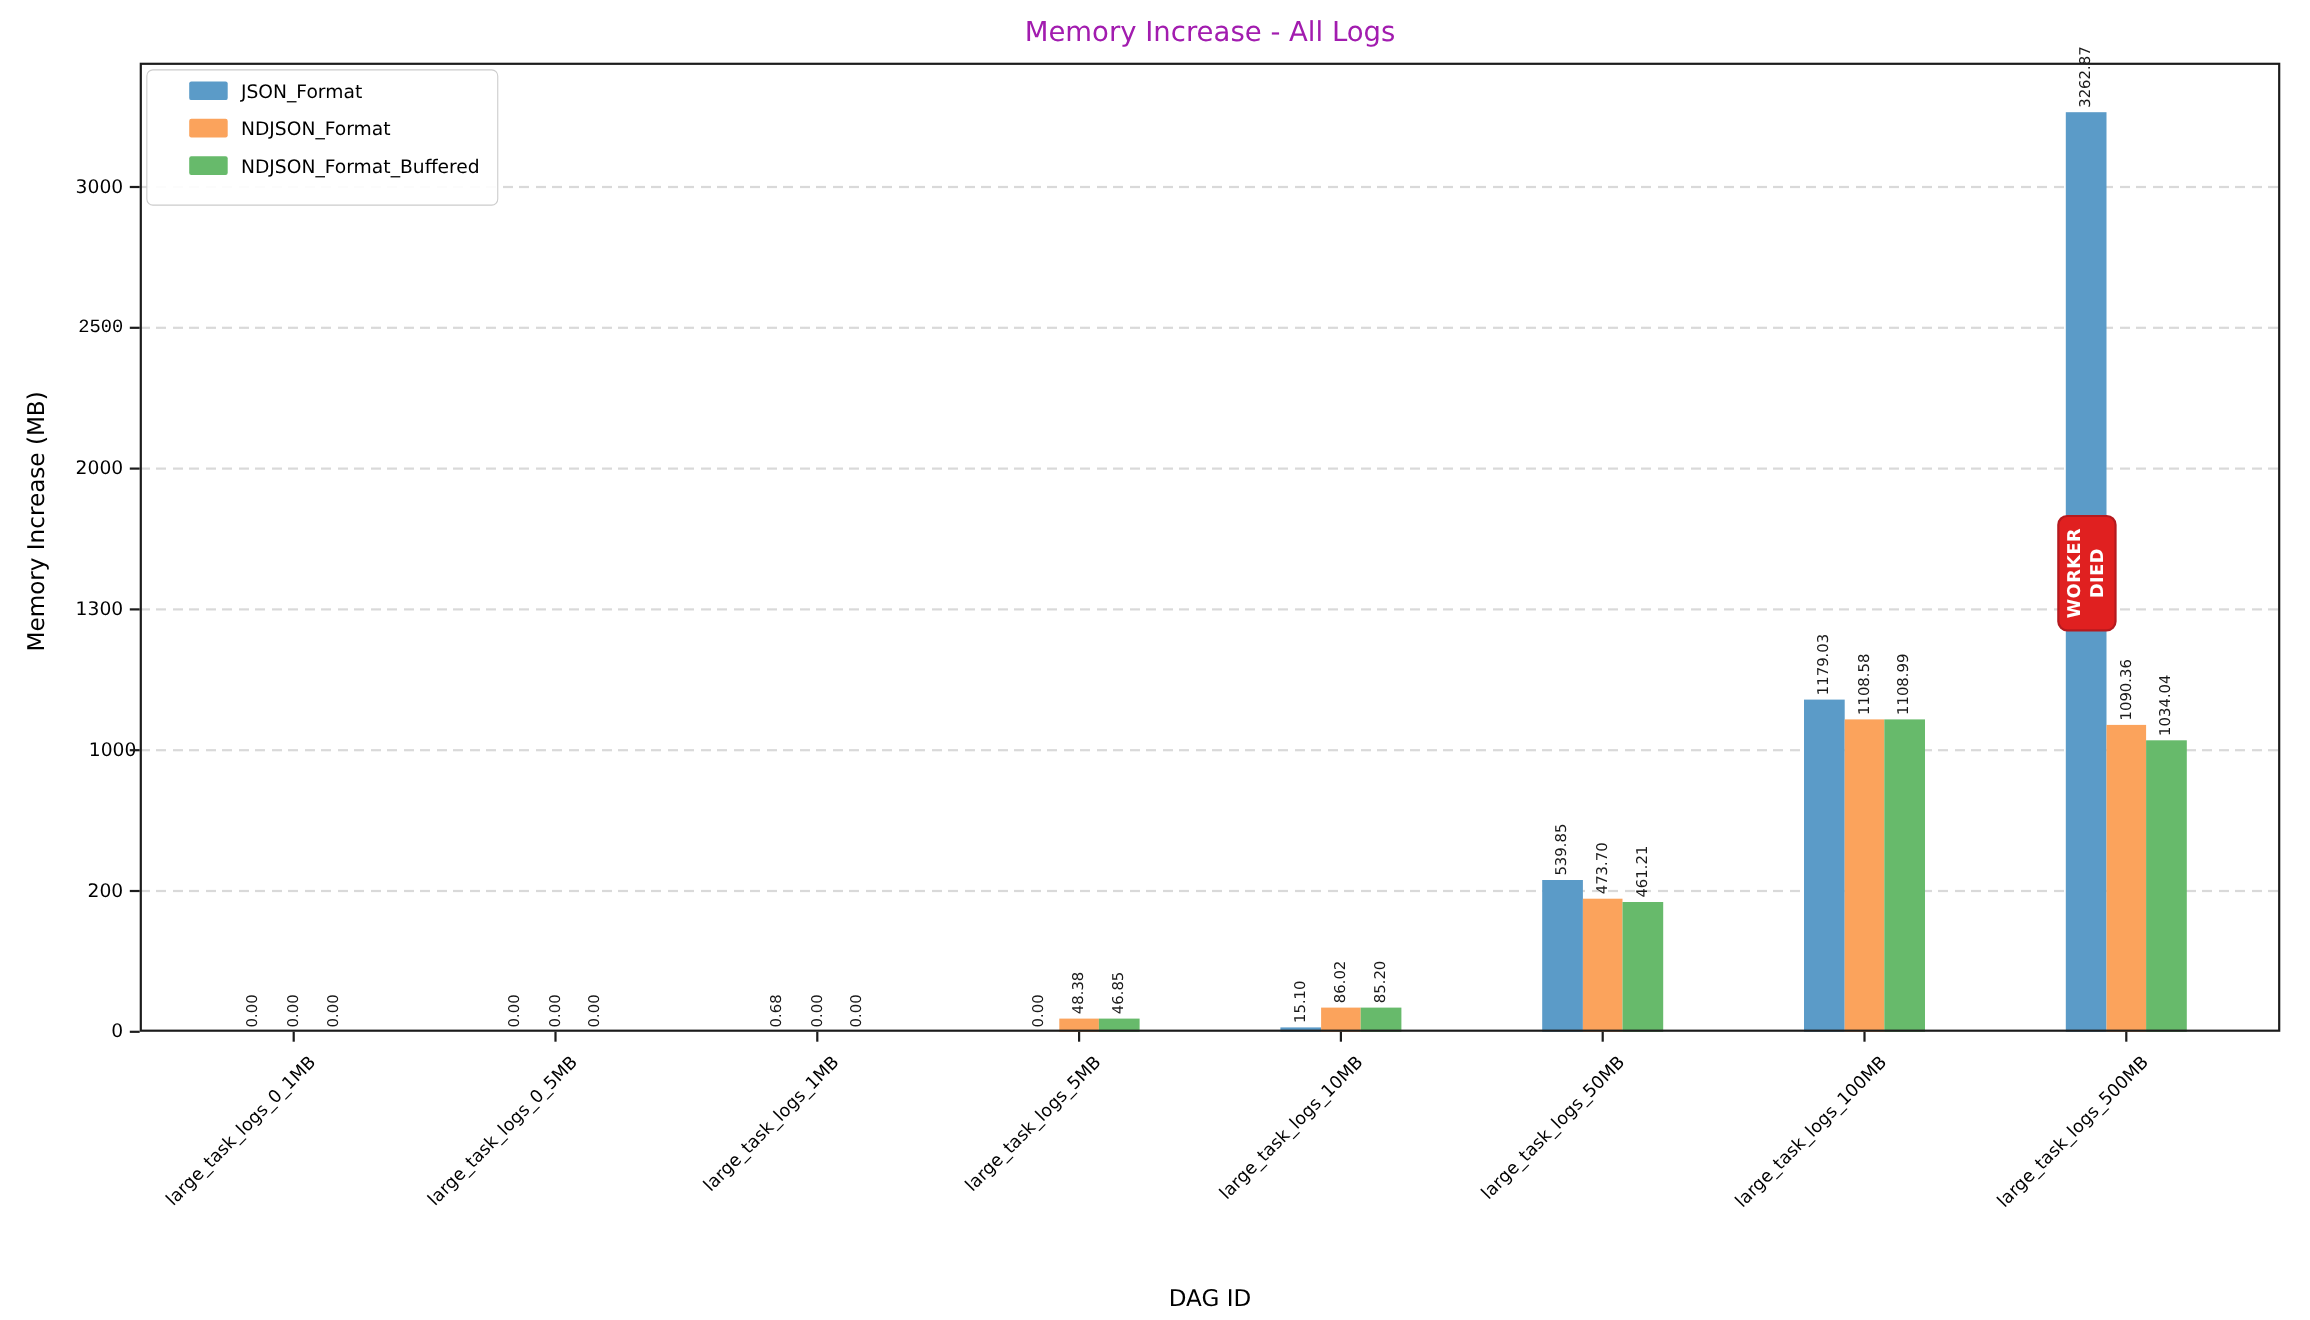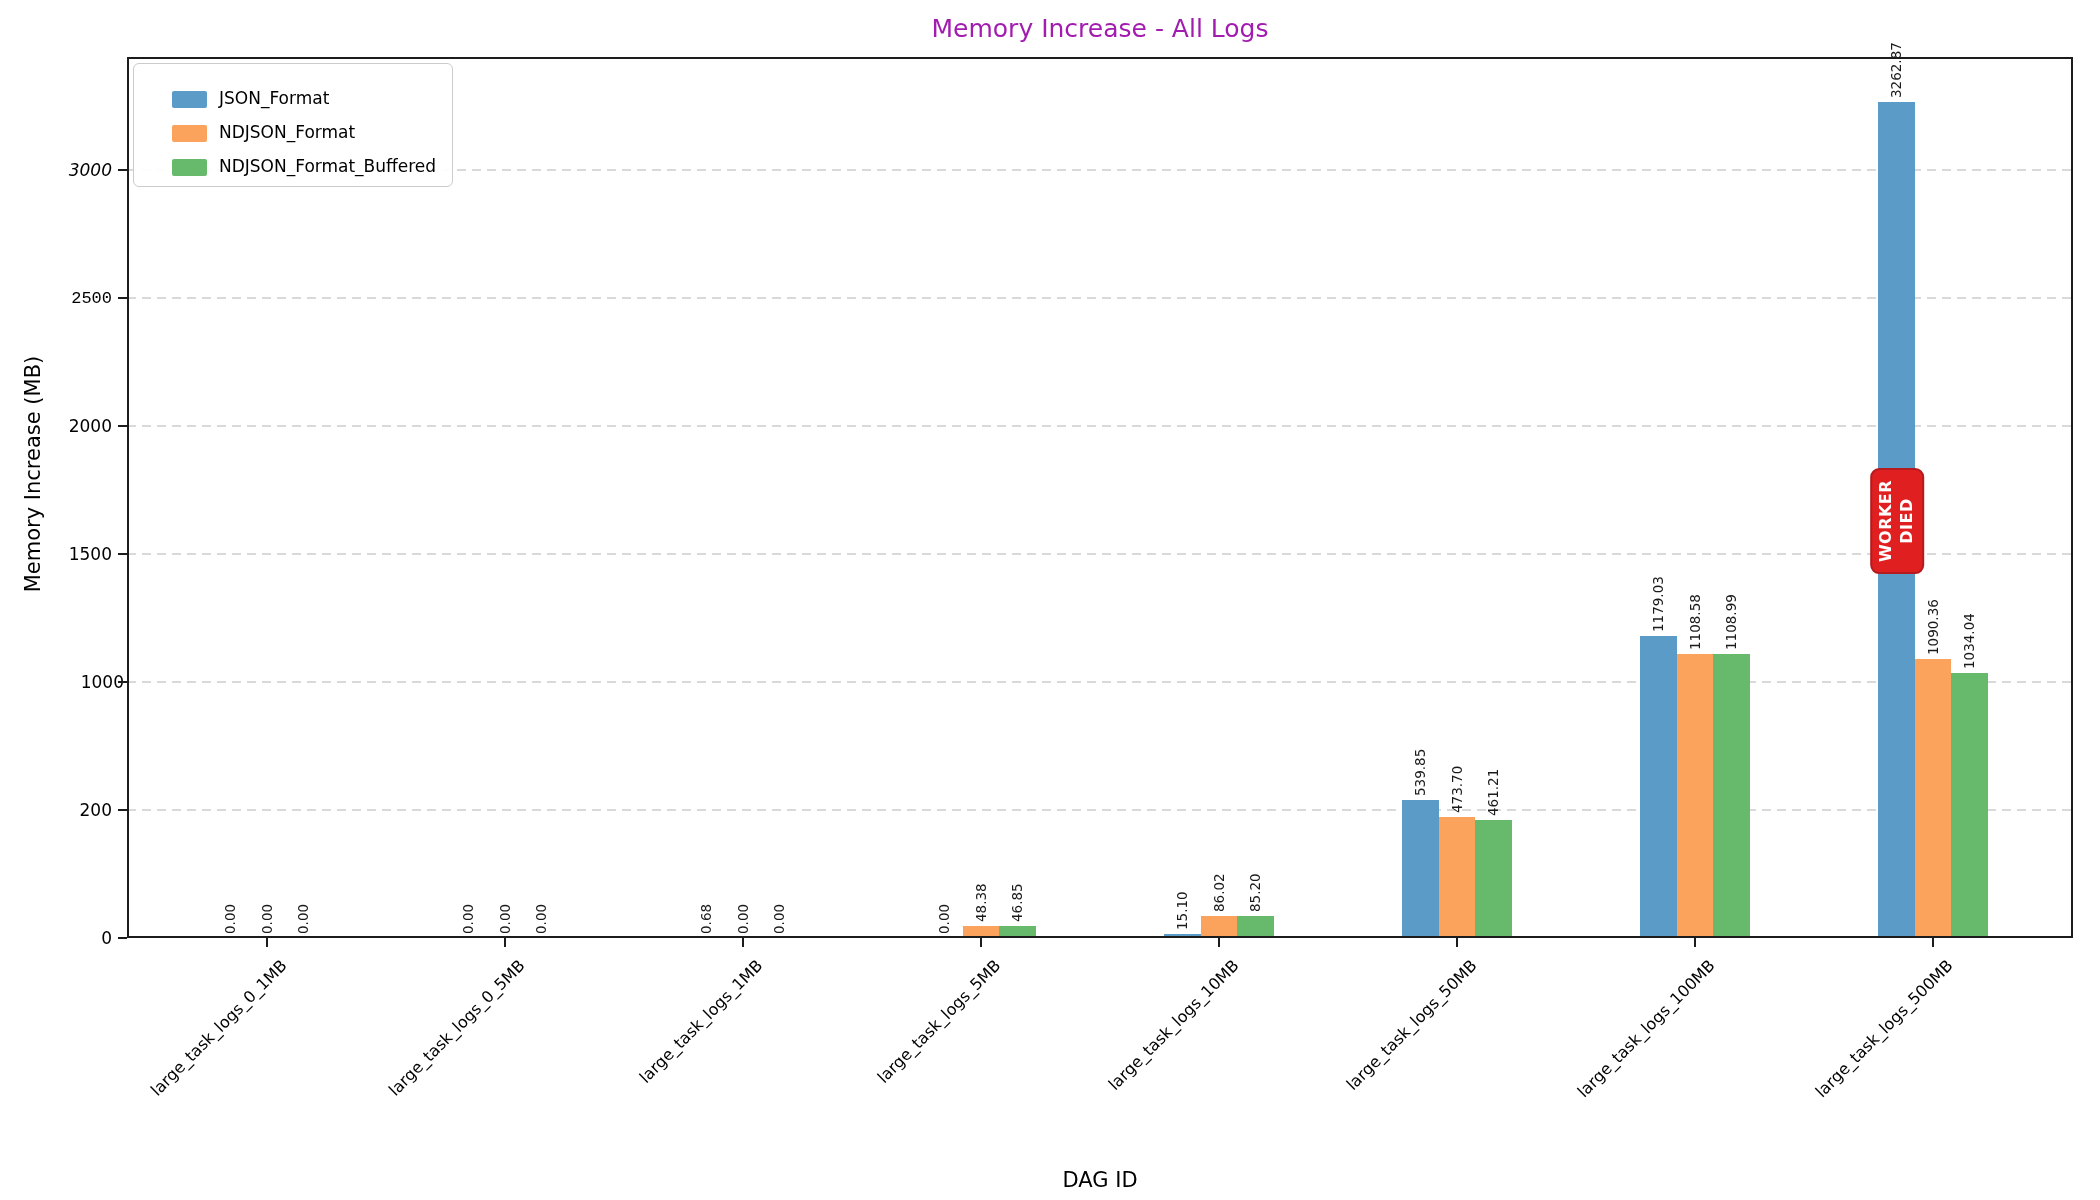--- a/index.html
+++ b/index.html
@@ -21,21 +21,21 @@
   .bar-value-label{position:absolute;z-index:3;font-size:13.5px;line-height:17px;color:#1a1a1a;
     white-space:nowrap;transform-origin:0 100%;transform:rotate(-90deg);}
   .ytick{position:absolute;width:9px;height:2px;background:#1c1c1c;z-index:4;}
   .ytick-label{position:absolute;font-size:17px;color:#000;white-space:nowrap;
     transform:translateY(-50%);text-align:right;}
   .xtick{position:absolute;width:2px;height:9px;background:#1c1c1c;z-index:4;}
   .xtick-label{position:absolute;font-size:16px;color:#000;white-space:nowrap;
     transform-origin:100% 0;transform:rotate(-45deg);}
   .legend{position:absolute;left:133px;top:63px;z-index:5;background:rgba(255,255,255,0.9);
     border:1.5px solid #cccccc;border-radius:6px;padding:10px 16px 10px 12px;}
-  .legend-row{display:flex;align-items:flex-end;gap:12px;height:34px;padding-left:26px;}
+  .legend-row{display:flex;align-items:flex-start;gap:12px;height:34px;padding-left:26px;}
   .legend-swatch{width:35px;height:17px;border-radius:2px;flex:0 0 auto;}
   .legend-text{font-size:17px;color:#000;white-space:nowrap;}
   .worker-died-badge{position:absolute;z-index:6;background:#e02020;border:2.5px solid #b51a1f;
     border-radius:9px;color:#ffffff;font-weight:bold;font-size:16px;line-height:1.3;
     text-align:center;padding:4px 10px;white-space:nowrap;
     transform:translate(-50%,-50%) rotate(-90deg);letter-spacing:0.5px;}
 </style>
 </head>
 <body>
 
@@ -61,30 +61,30 @@
 <div class="ytick" style="left: 118px; top: 937px;"></div>
     <div class="ytick-label" style="top: 938px; left: 0px; width: 112px;">0</div>
     <div class="gridline" style="left: 127px; width: 1946px; top: 808.948px;"></div>
     <div class="ytick" style="left: 118px; top: 808.948px;"></div>
     <div class="ytick-label" style="top: 809.948px; left: 0px; width: 112px;">200</div>
     <div class="gridline" style="left: 127px; width: 1946px; top: 680.895px;"></div>
     <div class="ytick" style="left: 118px; top: 680.895px;"></div>
     <div class="ytick-label" style="top: 681.895px; left: 0px; width: 112px; margin-left: 12px;">1000</div>
     <div class="gridline" style="left: 127px; width: 1946px; top: 552.843px;"></div>
     <div class="ytick" style="left: 118px; top: 552.843px;"></div>
-    <div class="ytick-label" style="top: 553.843px; left: 0px; width: 112px;">1500</div>
+    <div class="ytick-label" style="top: 553.843px; left: 0px; width: 112px;">1300</div>
     <div class="gridline" style="left: 127px; width: 1946px; top: 424.791px;"></div>
     <div class="ytick" style="left: 118px; top: 424.791px;"></div>
     <div class="ytick-label" style="top: 425.791px; left: 0px; width: 112px;">2000</div>
     <div class="gridline" style="left: 127px; width: 1946px; top: 296.738px;"></div>
     <div class="ytick" style="left: 118px; top: 296.738px;"></div>
     <div class="ytick-label" style="top: 297.738px; left: 0px; width: 112px; font-family: Liberation Mono, monospace;">2500</div>
     <div class="gridline" style="left: 127px; width: 1946px; top: 168.686px;"></div>
     <div class="ytick" style="left: 118px; top: 168.686px;"></div>
-    <div class="ytick-label" style="top: 169.686px; left: 0px; width: 112px; font-style: italic;">3000</div>
+    <div class="ytick-label" style="top: 169.686px; left: 0px; width: 112px;">3000</div>
     <div class="xtick" style="left: 266px; top: 938px;"></div>
     <div class="xtick-label" style="right: 1823px; top: 956px;">large_task_logs_0_1MB</div>
     <div class="bar-value-label" style="left: 239px; top: 917px;">0.00</div>
     <div class="bar-value-label" style="left: 275.5px; top: 917px;">0.00</div>
     <div class="bar-value-label" style="left: 312px; top: 917px;">0.00</div>
     <div class="xtick" style="left: 504px; top: 938px;"></div>
     <div class="xtick-label" style="right: 1585px; top: 956px;">large_task_logs_0_5MB</div>
     <div class="bar-value-label" style="left: 477px; top: 917px;">0.00</div>
     <div class="bar-value-label" style="left: 513.5px; top: 917px;">0.00</div>
     <div class="bar-value-label" style="left: 550px; top: 917px;">0.00</div>

